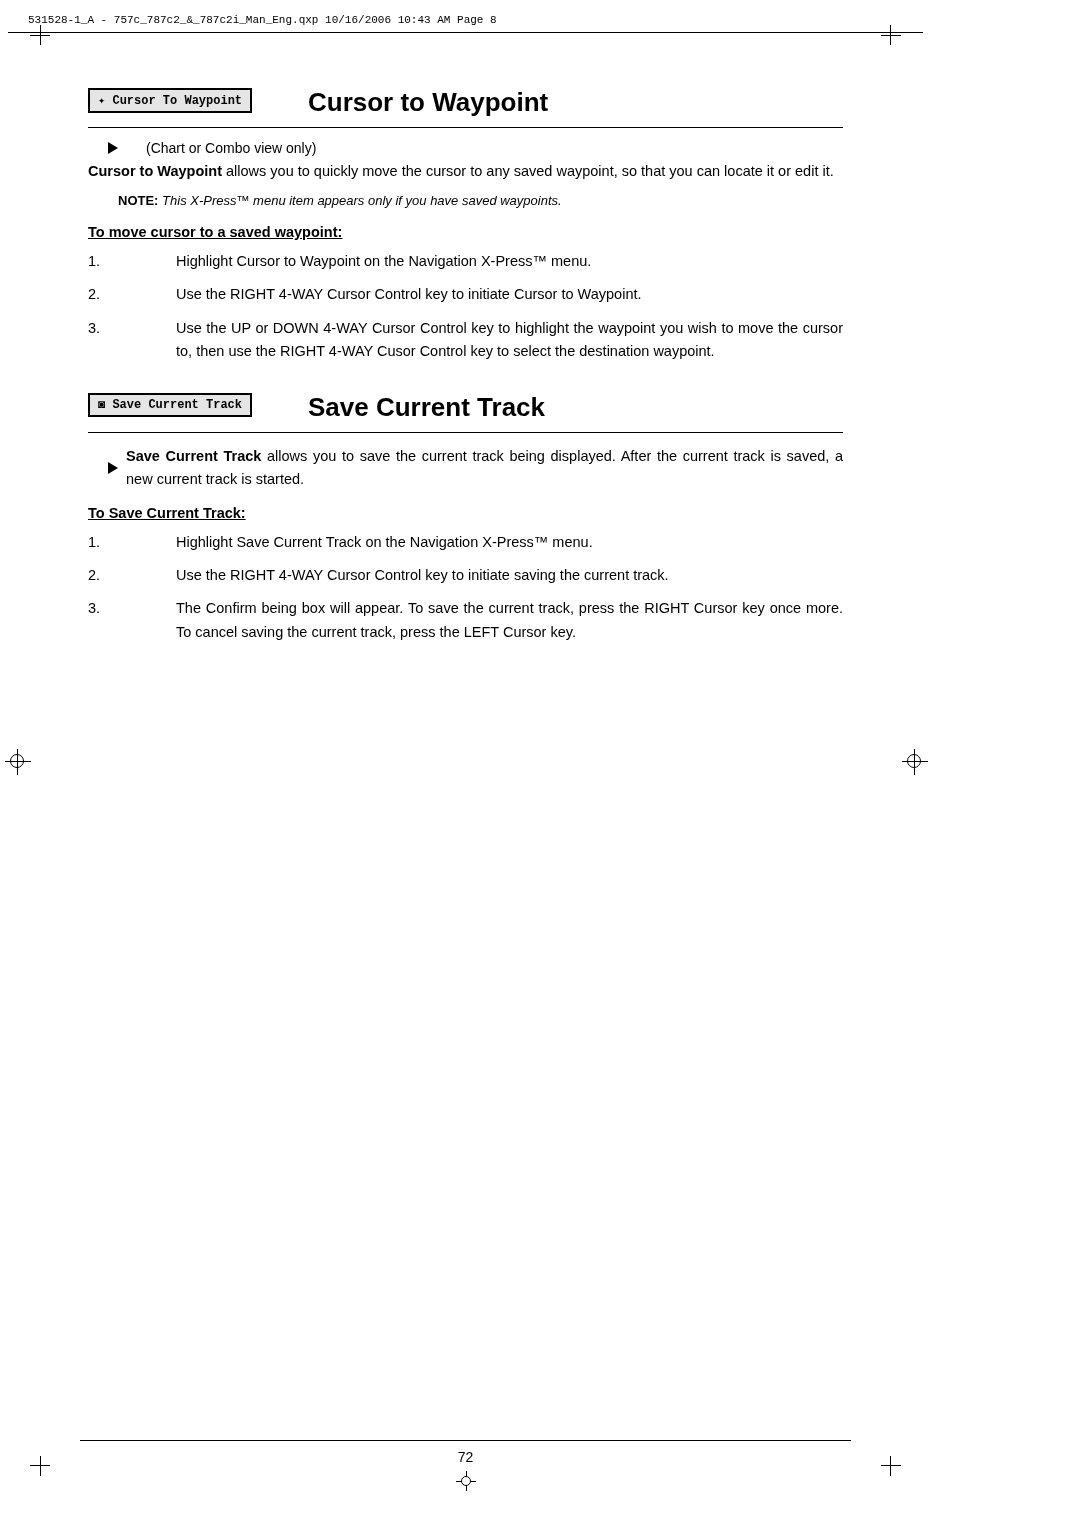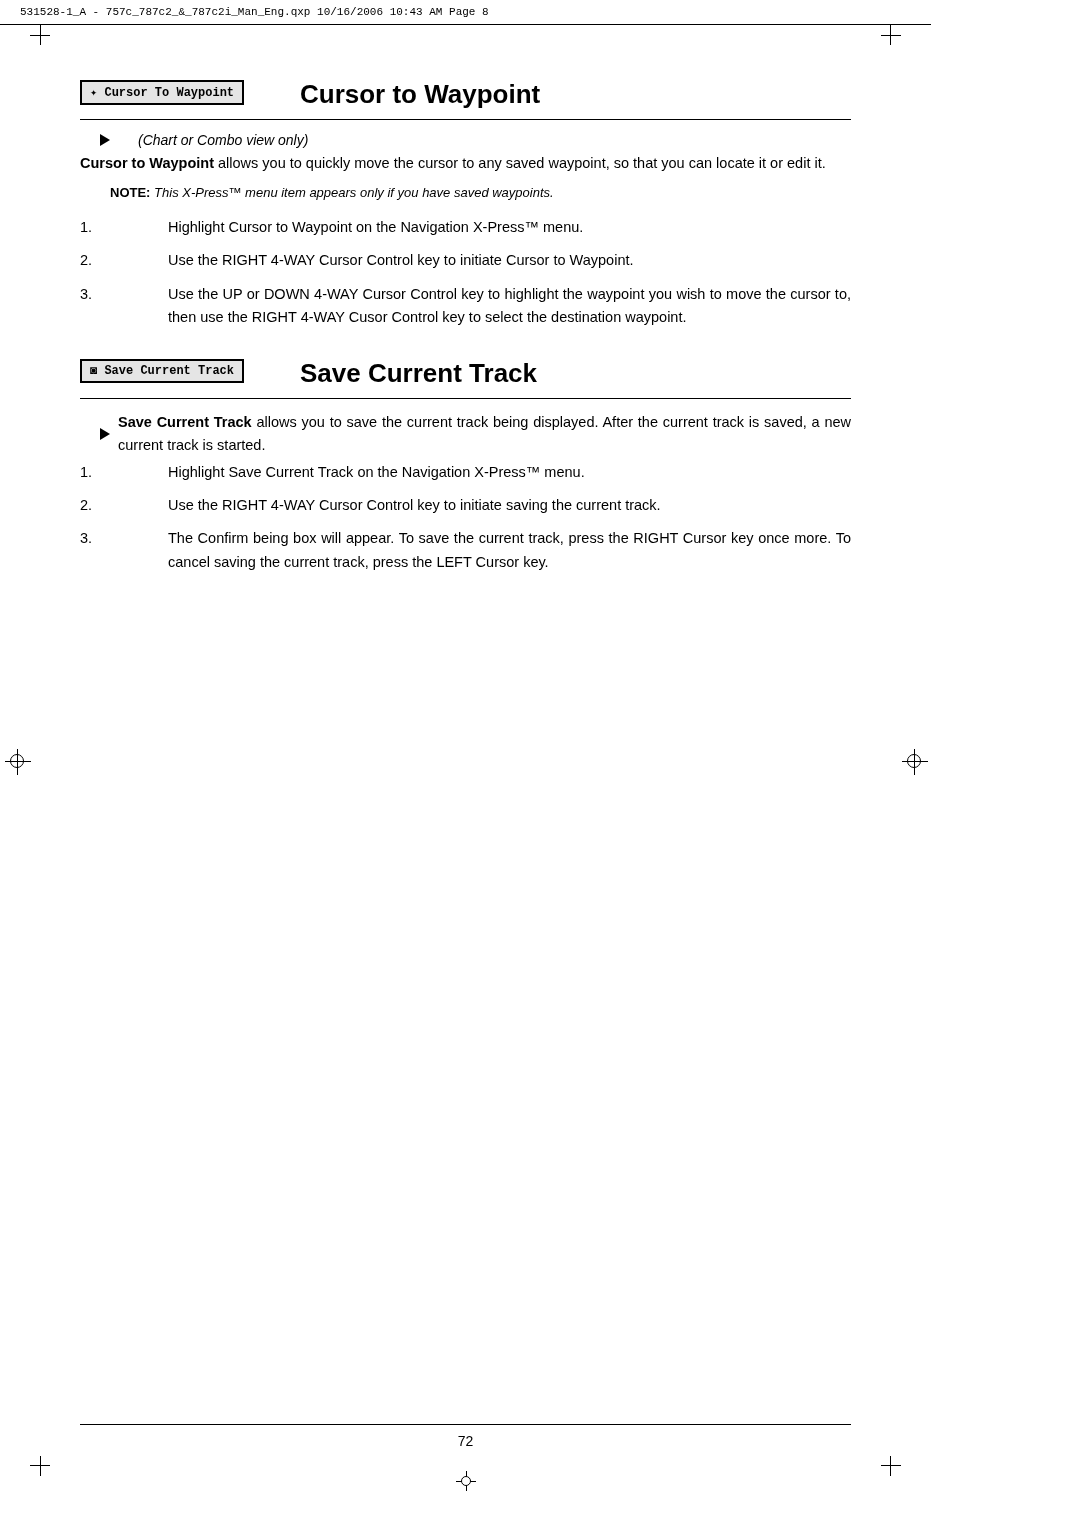--- a/index.html
+++ b/index.html
@@ -16,21 +16,21 @@
       width: 1080px;
       min-height: 1521px;
       position: relative;
     }
 
     .page-container {
       width: 931px;
       min-height: 1521px;
       background: #ffffff;
       position: relative;
-      padding: 0;
+      padding: 8px;
     }
 
     
     .header-bar {
       width: 100%;
       border-bottom: 1px solid #000;
       padding: 6px 20px;
       font-size: 11px;
       font-family: 'Courier New', monospace;
       display: flex;
@@ -194,21 +194,20 @@
 
     .section-title {
       font-size: 26px;
       font-weight: bold;
       font-family: 'Arial', sans-serif;
       line-height: 1.1;
       margin-bottom: 2px;
     }
 
     .section-subtitle {
-      font-style: italic;
       font-size: 14px;
       margin-left: 20px;
     }
 
     .section-divider {
       border: none;
       border-top: 1px solid #000;
       margin: 4px 0 12px 0;
     }
 
@@ -285,21 +284,21 @@
     }
 
     .step-content {
       flex: 1;
       margin-left: 48px;
     }
 
     
     .page-footer {
       position: absolute;
-      bottom: 72px;
+      bottom: 56px;
       left: 0;
       right: 0;
       text-align: center;
       font-size: 14px;
       border-top: 1px solid #000;
       padding-top: 8px;
       margin: 0 80px;
     }
   </style>
 </head>
@@ -355,20 +354,21 @@
       <p class="body-text">
         <strong>Cursor to Waypoint</strong>
         <span> allows you to quickly move the cursor to any saved waypoint, so that you can locate it or edit it.</span>
       </p>
 
       <p class="note-text">
         <span class="note-label">NOTE:</span>
         <span> This X-Press™ menu item appears only if you have saved waypoints.</span>
       </p>
 
+      <p class="sub-heading">To move cursor to a saved waypoint:</p>
 
       <ol class="steps-list">
         <li>
           <span class="step-number">1.</span>
           <span class="step-content">Highlight Cursor to Waypoint on the Navigation X-Press™ menu.</span>
         </li>
         <li>
           <span class="step-number">2.</span>
           <span class="step-content">Use the RIGHT 4-WAY Cursor Control key to initiate Cursor to Waypoint.</span>
         </li>
@@ -394,20 +394,21 @@
       <hr class="section-divider">
 
       <div class="arrow-row">
         <span class="arrow-right"></span>
         <span class="body-text" style="margin: 0;">
           <strong>Save Current Track</strong>
           <span> allows you to save the current track being displayed. After the current track is saved, a new current track is started.</span>
         </span>
       </div>
 
+      <p class="sub-heading">To Save Current Track:</p>
 
       <ol class="steps-list">
         <li>
           <span class="step-number">1.</span>
           <span class="step-content">Highlight Save Current Track on the Navigation X-Press™ menu.</span>
         </li>
         <li>
           <span class="step-number">2.</span>
           <span class="step-content">Use the RIGHT 4-WAY Cursor Control key to initiate saving the current track.</span>
         </li>

